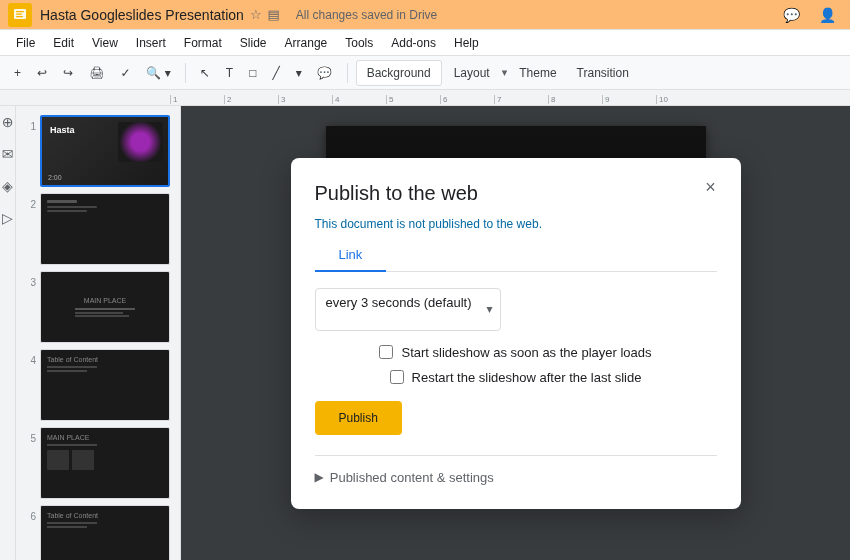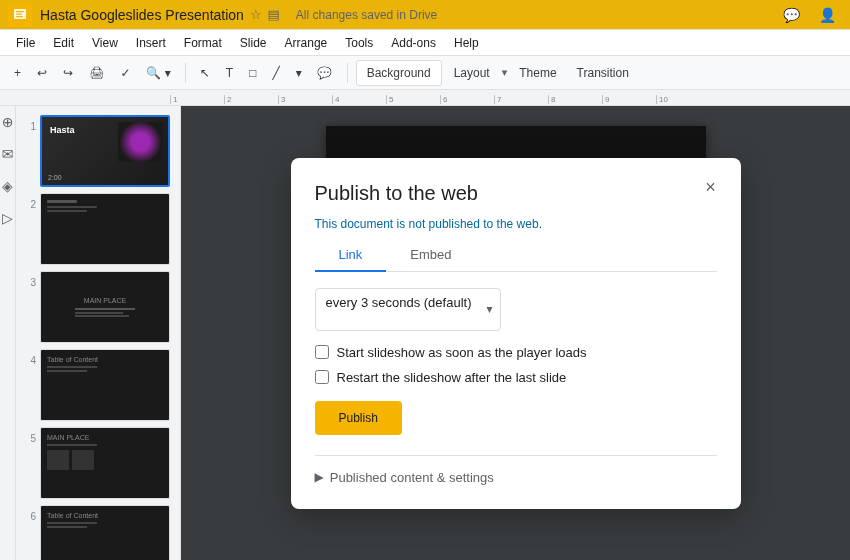--- a/index.html
+++ b/index.html
@@ -7,21 +7,21 @@
       font-family: 'Arial', sans-serif;
       background: #f1f3f4;
       width: 850px;
       height: 560px;
       overflow: hidden;
       position: relative;
     }
 
     
     .top-bar {
-      background: #eab308;
+      background: #fdba74;
       height: 30px;
       display: flex;
       align-items: center;
       padding: 0 8px;
       border-bottom: 1px solid #e0e0e0;
     }
     .app-logo {
       width: 24px;
       height: 24px;
       background: #f4b400;
@@ -290,20 +290,21 @@
       transform: translateY(-50%);
       pointer-events: none;
       color: #5f6368;
       font-size: 12px;
     }
     .checkbox-row {
       display: flex;
       align-items: center;
       gap: 8px;
       margin-bottom: 10px;
+      justify-content: center;
     }
     .checkbox-row input[type="checkbox"] {
       width: 14px; height: 14px;
       cursor: pointer;
     }
     .checkbox-label {
       font-size: 13px;
       color: #202124;
     }
     .publish-btn {
@@ -508,21 +509,20 @@
         <button class="dialog-close">×</button>
 
         <h2 class="dialog-title">Publish to the web</h2>
 
         <p class="dialog-status">This document is not published to the web.</p>
 
 
         
         <div class="dialog-tabs">
           <div class="dialog-tab active">Link</div>
-          <div class="dialog-tab">Embed</div>
         </div>
 
         
         <div class="select-wrapper">
           <select class="form-select">
             <option value="3s">every 3 seconds (default)</option>
             <option value="5s">every 5 seconds</option>
             <option value="10s">every 10 seconds</option>
             <option value="15s">every 15 seconds</option>
             <option value="30s">every 30 seconds</option>

